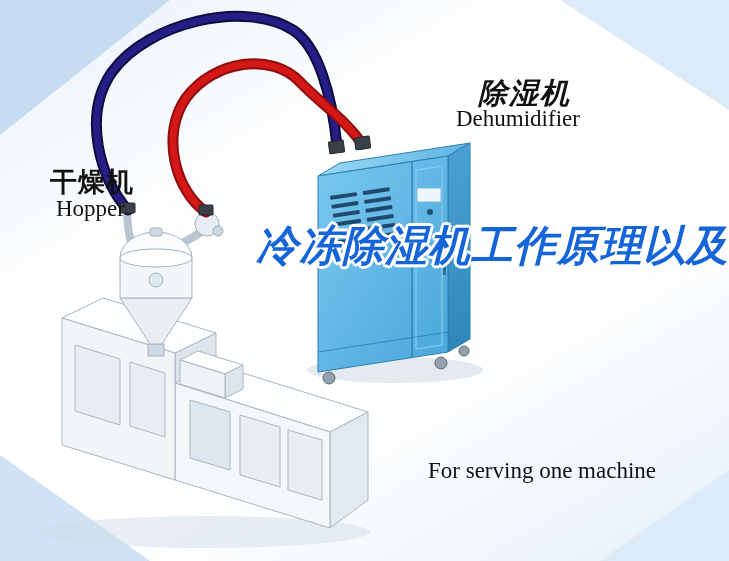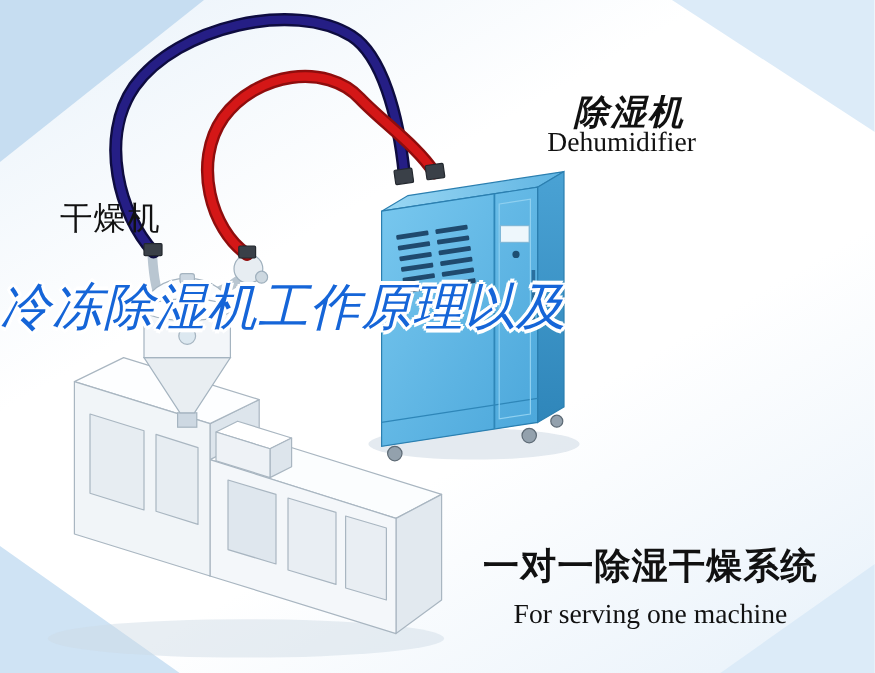--- a/index.html
+++ b/index.html
@@ -4,27 +4,27 @@
 <style>
   html,body { margin:0; padding:0; background:#ffffff; }
   .stage {
     position:relative; width:729px; height:561px; overflow:hidden;
     background: linear-gradient(150deg,#e9f2fa 0%,#ffffff 35%,#ffffff 62%,#e7f1fa 100%);
     font-family:"Liberation Sans", sans-serif;
   }
   .stage svg { position:absolute; left:0; top:0; }
   .lbl { position:absolute; color:#111; white-space:nowrap; }
   .serif { font-family:"Liberation Serif", serif; }
-  #hopper-zh { left:50px; top:164px; font-size:27px; font-weight:normal; letter-spacing:1px; }
+  #hopper-zh { left:50px; top:164px; font-size:27px; font-weight:bold; letter-spacing:1px; }
   #hopper-en { left:56px; top:196px; font-size:23px; }
   #dehu-zh   { left:478px; top:74px;  font-size:29px; font-weight:bold; letter-spacing:2px;font-style:italic; }
   #dehu-en   { left:456px; top:106px; font-size:23px; }
   .title-block {
-    position:absolute; left:0; right:0; top:230px; text-align:left;
-    font-style:italic; font-weight:normal; color:#1565d8; z-index:3;
+    position:absolute; left:0; right:0; top:220px; text-align:right;
+    font-style:italic; font-weight:bold; color:#1565d8; z-index:3;
   }
   .title-line { font-size:42px; line-height:51px; letter-spacing:1px;
     text-shadow:
       -3px 0 0 #fff, 3px 0 0 #fff, 0 -3px 0 #fff, 0 3px 0 #fff,
       -2px -2px 0 #fff, 2px -2px 0 #fff, -2px 2px 0 #fff, 2px 2px 0 #fff;
   }
   .caption-block { position:absolute; left:392px; top:452px; width:300px; text-align:center; z-index:3; }
   .caption-zh { font-size:30px; font-weight:bold; letter-spacing:1px; color:#111; }
   .caption-en { font-family:"Liberation Serif", serif; font-size:23px; margin-top:6px; color:#111; }
   .txt { z-index:3; }
@@ -141,26 +141,26 @@
 
     <g fill="#3a4048" stroke="#23282e">
       <rect x="120" y="203" width="15" height="10" rx="1"></rect>
       <rect x="199" y="205" width="14" height="10" rx="1"></rect>
       <rect x="329" y="141" width="15" height="12" rx="1" transform="rotate(-8 336 147)"></rect>
       <rect x="355" y="137" width="15" height="12" rx="1" transform="rotate(-8 362 143)"></rect>
     </g>
   </svg>
 
   <div id="hopper-zh" class="lbl txt">干燥机</div>
+  <div id="hopper-en" class="lbl serif txt">Hopper</div>
 
   <div id="dehu-zh" class="lbl txt">除湿机</div>
   <div id="dehu-en" class="lbl serif txt">Dehumidifier</div>
 
   <div class="title-block">
     <div class="title-line">冷冻除湿机工作原理以及</div>
   </div>
 
   <div class="caption-block">
-    <div class="caption-zh">一对一除湿干燥系统</div>
     <div class="caption-en">For serving one machine</div>
   </div>
 
 </div>
 
 </body></html>

